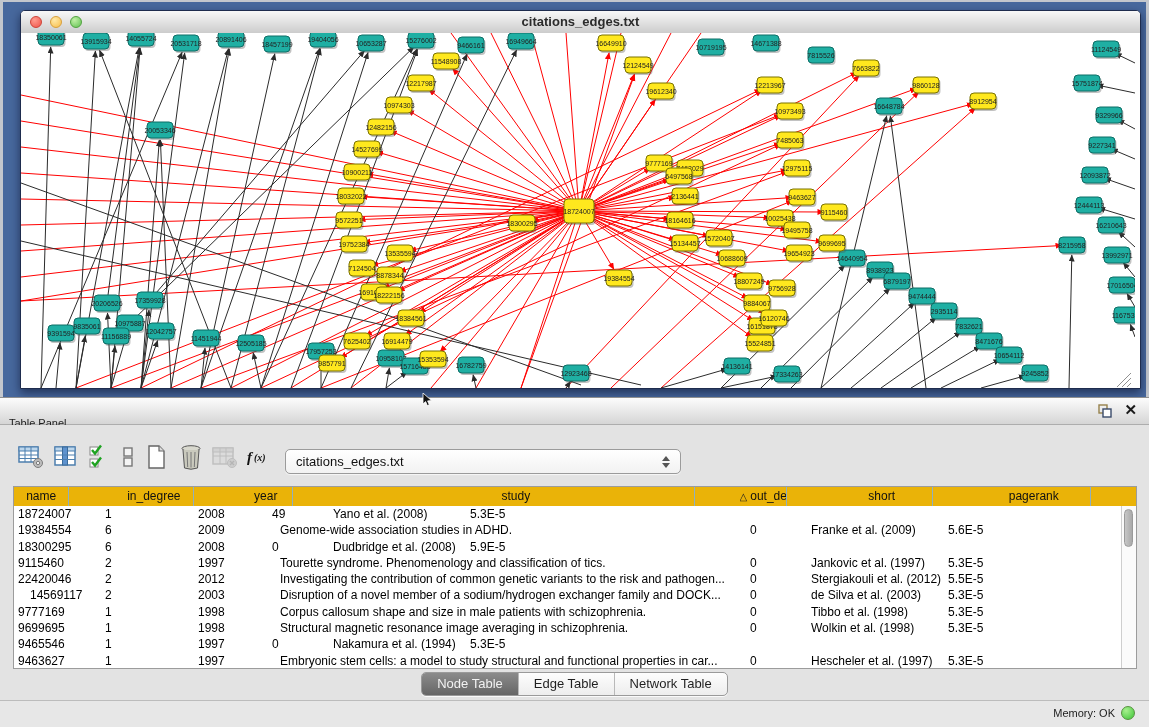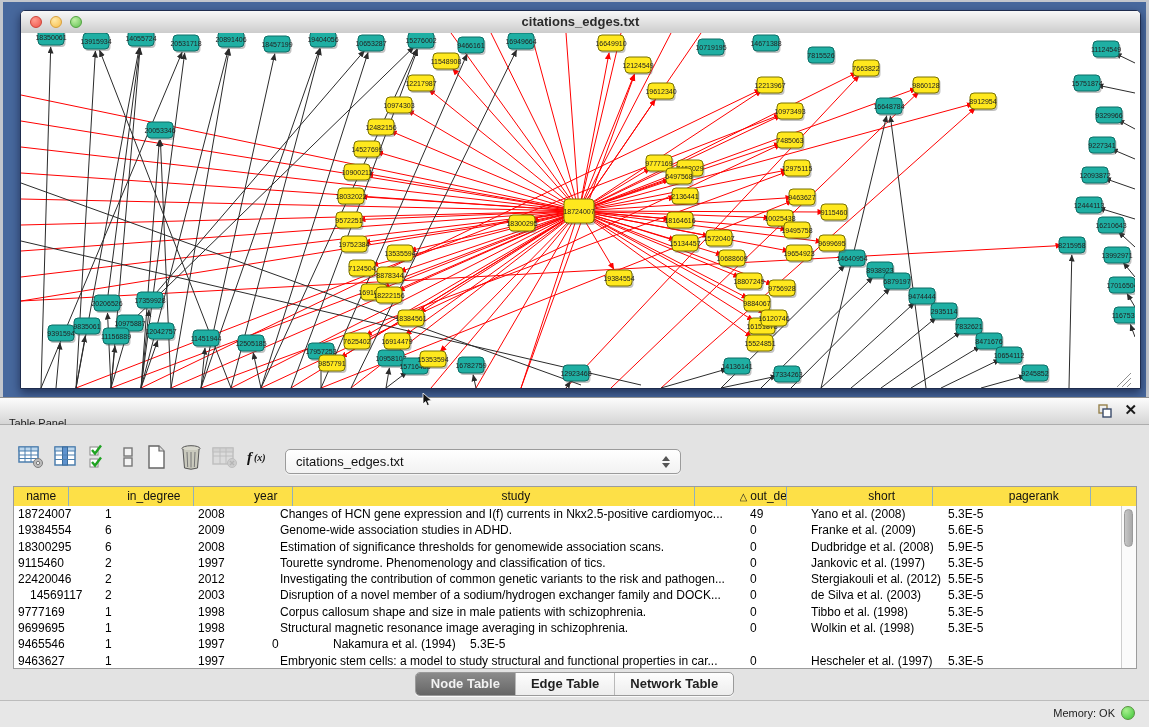--- a/index.html
+++ b/index.html
@@ -32,32 +32,32 @@
   .tbtn.disabled{opacity:.5;}
   .combo{position:absolute;left:285px;top:24px;width:396px;height:25px;background:linear-gradient(#ffffff,#f2f2f2);
     border:1px solid #9b9b9b;border-radius:5px;box-sizing:border-box;font-size:13px;color:#111;
     line-height:23px;padding-left:10px;box-shadow:0 1px 1px rgba(255,255,255,.7);}
   .combo .stepper{position:absolute;right:9px;top:4px;width:9px;height:16px;}
   .combo .stepper div{width:0;height:0;border-left:4px solid transparent;border-right:4px solid transparent;margin:2px 0;}
   .step-up{border-bottom:5px solid #555;}
   .step-dn{border-top:5px solid #555;}
   .table-wrap{position:absolute;left:13px;top:61px;width:1124px;height:183px;background:#fff;
     border:1px solid #9c9c9c;box-sizing:border-box;overflow:hidden;}
-  .thead{display:flex;height:19px;background:#fde047;border-bottom:1px solid #a16207;gap:45px;}
+  .thead{display:flex;height:19px;background:#eab308;border-bottom:1px solid #a16207;gap:45px;}
   .th{box-sizing:border-box;border-right:1px solid #8fb0bf;font-size:12px;color:#111;
     text-align:center;line-height:18px;overflow:hidden;white-space:nowrap;}
   .th .sort{font-size:10px;margin-right:3px;color:#222;}
   .th-filler{flex:1;background:#dfdfdf;border-right:none;}
   .tbody{position:absolute;left:0;top:19px;right:15px;bottom:0;}
   .trow{display:flex;height:16.3px;line-height:16.2px;background:#fff;}
   .td{box-sizing:border-box;font-size:12px;color:#000;overflow:hidden;white-space:nowrap;}
   .vscroll{position:absolute;right:0;top:19px;bottom:0;width:15px;background:#fbfbfb;border-left:1px solid #cfcfcf;box-sizing:border-box;}
   .vthumb{position:absolute;left:2px;top:3px;width:9px;height:38px;border-radius:5px;
     background:linear-gradient(90deg,#c7c7c7,#a9a9a9);border:1px solid #9a9a9a;box-sizing:border-box;}
-  .tabs{position:absolute;left:0;top:247px;width:1149px;display:flex;justify-content:center;font-weight:bold;}
+  .tabs{position:absolute;left:0;top:247px;width:1149px;display:flex;justify-content:center;}
   .seg{display:flex;border:1px solid #9a9a9a;border-radius:5px;overflow:hidden;height:22px;
     background:linear-gradient(#fdfdfd,#ededed);box-shadow:0 1px 0 rgba(255,255,255,.8);}
   .seg .tab{padding:0 15px;font-size:13px;line-height:22px;color:#1f1f1f;border-left:1px solid #b9b9b9;}
   .seg .tab:first-child{border-left:none;}
   .seg .tab.sel{background:linear-gradient(#8b8b8b,#666666);color:#f2f2f2;}
   .statusbar{position:absolute;left:0;top:275px;width:1149px;height:27px;background:#e7e7e7;border-top:1px solid #bcbcbc;box-sizing:border-box;}
   .memory{position:absolute;right:34px;top:6px;font-size:11px;color:#1c1c1c;}
   .memdot{position:absolute;right:14px;top:5px;width:14px;height:14px;border-radius:50%;
     background:radial-gradient(circle at 35% 30%,#a8f08e,#3dc437);border:1px solid #57923f;box-sizing:border-box;}
   .cursor{position:absolute;left:422px;top:393px;z-index:50;}
@@ -863,39 +863,37 @@
         <div class="th" style="width:63px"><span class="sort">△</span><span>out_de...</span></div>
         <div class="th" style="width:135px"><span>short</span></div>
         <div class="th" style="width:152px"><span>pagerank</span></div>
         <div class="th th-filler"></div>
       </div>
     <div class="tbody" id="tbody">
         <div class="trow">
           <div class="td" style="width:74px;padding-left:4px">18724007</div>
           <div class="td" style="width:107px;padding-left:17px">1</div>
           <div class="td" style="width:72px;padding-left:3px">2008</div>
-          <div class="td" style="width:478px;padding-left:13px">Changes of HCN gene expression and I(f) currents in Nkx2.5-positive cardiomyoc...</div>
           <div class="td" style="width:63px;padding-left:5px">49</div>
           <div class="td" style="width:135px;padding-left:3px">Yano et al. (2008)</div>
           <div class="td" style="width:152px;padding-left:5px">5.3E-5</div>
         </div>
         <div class="trow">
           <div class="td" style="width:74px;padding-left:4px">19384554</div>
           <div class="td" style="width:107px;padding-left:17px">6</div>
           <div class="td" style="width:72px;padding-left:3px">2009</div>
           <div class="td" style="width:478px;padding-left:13px">Genome-wide association studies in ADHD.</div>
           <div class="td" style="width:63px;padding-left:5px">0</div>
           <div class="td" style="width:135px;padding-left:3px">Franke et al. (2009)</div>
           <div class="td" style="width:152px;padding-left:5px">5.6E-5</div>
         </div>
         <div class="trow">
           <div class="td" style="width:74px;padding-left:4px">18300295</div>
           <div class="td" style="width:107px;padding-left:17px">6</div>
           <div class="td" style="width:72px;padding-left:3px">2008</div>
-          <div class="td" style="width:478px;padding-left:13px">Estimation of significance thresholds for genomewide association scans.</div>
           <div class="td" style="width:63px;padding-left:5px">0</div>
           <div class="td" style="width:135px;padding-left:3px">Dudbridge et al. (2008)</div>
           <div class="td" style="width:152px;padding-left:5px">5.9E-5</div>
         </div>
         <div class="trow">
           <div class="td" style="width:74px;padding-left:4px">9115460</div>
           <div class="td" style="width:107px;padding-left:17px">2</div>
           <div class="td" style="width:72px;padding-left:3px">1997</div>
           <div class="td" style="width:478px;padding-left:13px">Tourette syndrome. Phenomenology and classification of tics.</div>
           <div class="td" style="width:63px;padding-left:5px">0</div>

